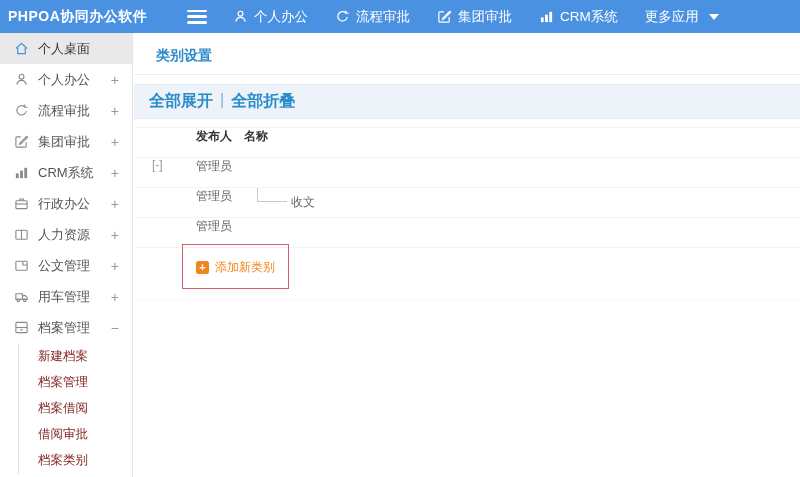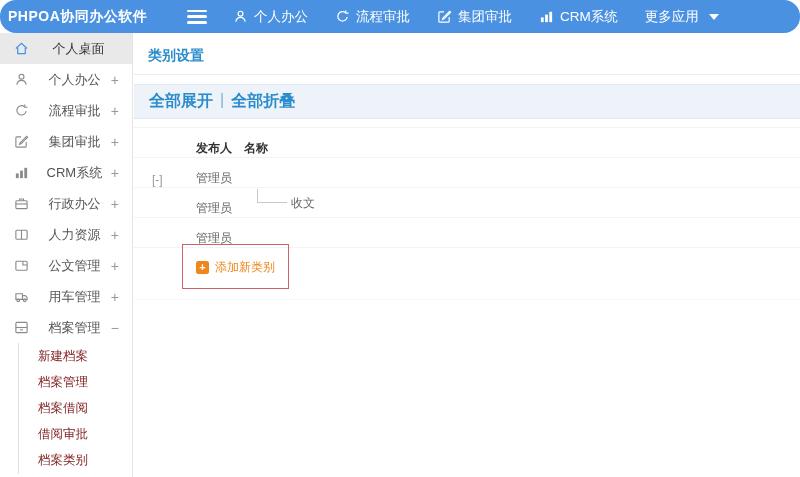--- a/index.html
+++ b/index.html
@@ -2,57 +2,57 @@
 <html><head>
 <meta charset="utf-8">
 <style>
   * { margin:0; padding:0; box-sizing:border-box; }
   html,body { background:#fff; }
   body { font-family:"Liberation Sans","DejaVu Sans",sans-serif; }
   .app { position:relative; width:800px; height:477px; overflow:hidden; background:#fff; }
 
   
   .topbar { position:absolute; left:0; top:0; width:800px; height:33px;
-            background:#4a91e2; display:flex; align-items:center; color:#fff;border-radius:16px; }
+            background:#4a91e2; display:flex; align-items:center; color:#fff; }
   .logo { font-size:14px; font-weight:bold; padding-left:8px; width:150px; letter-spacing:.5px; }
   .hamburger { width:20px; height:14px; margin-left:37px; display:flex; flex-direction:column;
                justify-content:space-between; cursor:pointer; }
   .hamburger span { display:block; height:2.5px; background:#fff; border-radius:2px; }
   .topnav { display:flex; align-items:center; margin-left:26px; }
   .topnav-item { display:flex; align-items:center; gap:6px; margin-right:27px;
                  font-size:13.5px; cursor:pointer; white-space:nowrap; }
   .topnav-item svg { display:block; }
   .caret { width:0; height:0; border-left:5px solid transparent; border-right:5px solid transparent;
            border-top:6px solid #fff; margin-left:4px; }
 
   
   .sidebar { position:absolute; left:0; top:33px; width:133px; height:444px;
              background:#fff; border-right:1px solid #e4e4e4; }
   .side-item { height:31px; display:flex; align-items:center; padding:0 13px 0 14px;
-               font-size:13px; color:#555; cursor:pointer;text-align:center; }
+               font-size:13px; color:#555; cursor:pointer; }
   .side-item.active { background:#e9e9e9; color:#333; }
   .side-item .s-icon { width:15px; height:15px; margin-right:9px; flex:0 0 auto; }
   .side-item .s-label { flex:1; }
   .expander { color:#999; font-size:14px; line-height:1; }
   .submenu { margin-left:18px; border-left:1px solid #e0e0e0; height:131px; }
   .sub-item { height:26px; line-height:26px; padding-left:19px; font-size:12.5px;
               color:#7f1d1d; cursor:pointer; white-space:nowrap; }
 
   
   .main { position:absolute; left:134px; top:33px; width:666px; height:444px; background:#fff; }
   .page-title { font-size:14px; font-weight:bold; color:#2b8ccb;
-                padding:14px 0 9px 14px; border-bottom:1px solid #ededed; }
+                padding:14px 0 9px 22px; border-bottom:1px solid #ededed; }
   .toolbar { margin-top:9px; background:#eef3fa; border-top:1px solid #e0e9f5;
              border-bottom:1px solid #e0e9f5; padding:6px 0 6px 15px;
              font-size:16px; font-weight:bold; color:#2b8ccb; display:flex; gap:7px; }
   .toolbar a { color:#2b8ccb; text-decoration:none; cursor:pointer; }
   .tb-divider { color:#7fb2d8; font-weight:normal; }
 
   .cat-table { margin-top:8px; border-top:1px solid #f3f3f3; font-size:12px; color:#666; }
-  .t-row { display:flex; align-items:flex-end; min-height:30px; border-bottom:1px solid #f3f3f3;
+  .t-row { display:flex; align-items:flex-start; min-height:30px; border-bottom:1px solid #f3f3f3;
            padding-left:18px; }
   .t-row.head { color:#333; font-weight:bold; }
   .cell-toggle { width:44px; color:#999; }
   .cell-toggle span { cursor:pointer; }
   .cell-pub { width:48px; }
   .cell-name { flex:1; display:flex; align-items:center; }
   .tree-connector { width:30px; height:14px; border-left:1px solid #c8c8c8;
                     border-bottom:1px solid #c8c8c8; margin-left:13px; margin-right:4px;
                     margin-bottom:14px; flex:0 0 auto; }
   .add-row { position:relative; height:52px; display:flex; align-items:flex-start;

